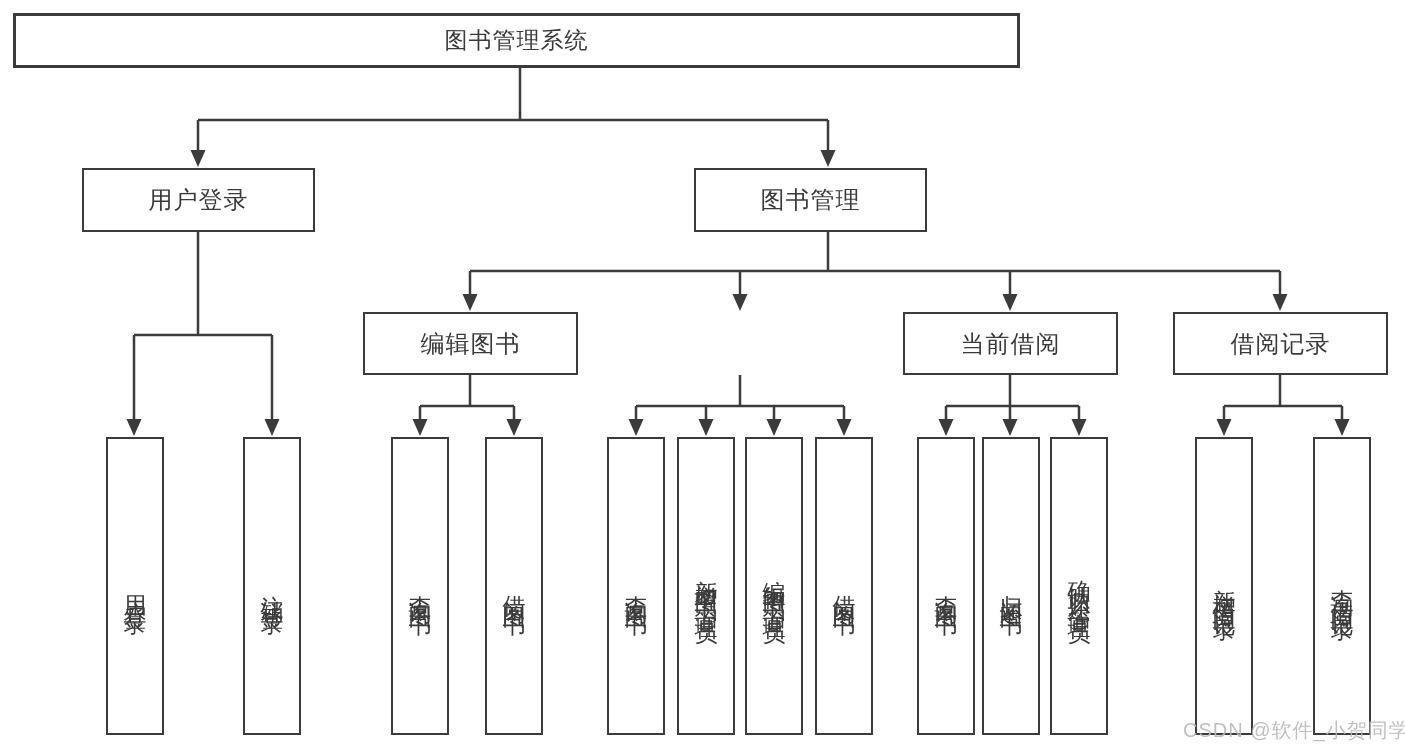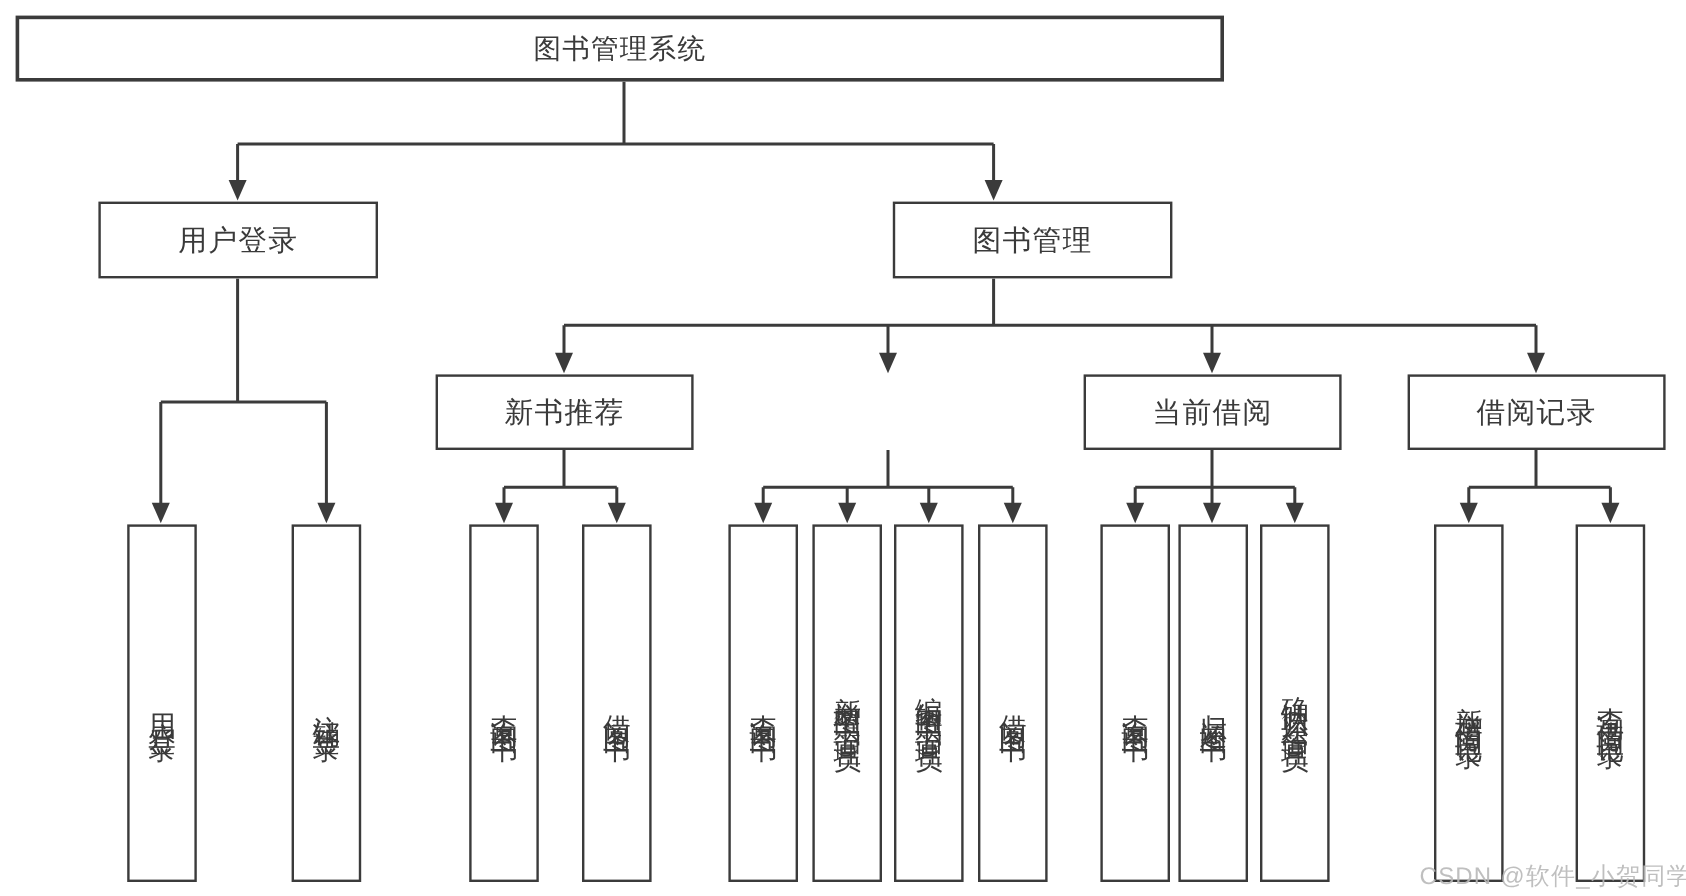--- a/index.html
+++ b/index.html
@@ -62,23 +62,23 @@
       <polygon points="1002.5,419 1017.5,419 1010,436"></polygon>
       <polygon points="1071.5,419 1086.5,419 1079,436"></polygon>
       <polygon points="1216.5,419 1231.5,419 1224,436"></polygon>
       <polygon points="1334.5,419 1349.5,419 1342,436"></polygon>
     </g>
   </svg>
 
   <div class="node root">图书管理系统</div>
 
   <div class="node l2" style="left:82px">用户登录</div>
-  <div class="node l2" style="left:744px">图书管理</div>
+  <div class="node l2" style="left:694px">图书管理</div>
 
-  <div class="node l3" style="left:363px">新书推荐</div>
+  <div class="node l3" style="left:363px">编辑图书</div>
   <div class="node l3" style="left:1173px">借阅记录</div>
   <div class="node l3" style="left:903px">当前借阅</div>
 
   <div class="node leaf" style="left:106px">用户登录</div>
   <div class="node leaf" style="left:243px">注销登录</div>
   <div class="node leaf" style="left:391px">查询图书</div>
   <div class="node leaf" style="left:485px">借阅图书</div>
   <div class="node leaf" style="left:607px">查询图书</div>
   <div class="node leaf" style="left:677px">新增图书（管理员）</div>
   <div class="node leaf" style="left:745px">编辑图书（管理员）</div>

